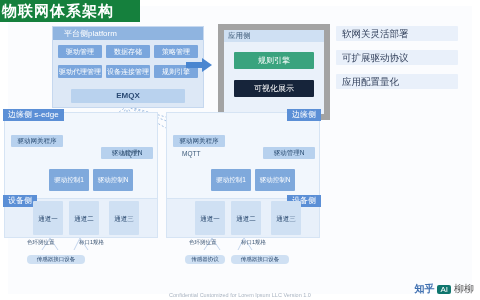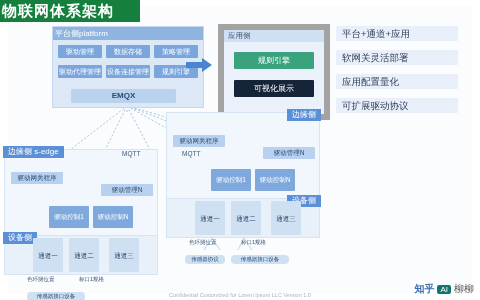--- a/index.html
+++ b/index.html
@@ -12,41 +12,41 @@
          font-size:15px;font-weight:bold;letter-spacing:1px;line-height:22px;padding-left:2px;box-sizing:border-box;}
 
   
   .notes{position:absolute;left:336px;top:26px;width:122px;}
   .note{background:#e9f0fa;color:#33415c;font-size:9.5px;line-height:13px;height:15px;margin-bottom:9px;
         padding-left:6px;box-sizing:border-box;border-radius:1px;display:flex;align-items:center;}
 
   
   .platform{position:absolute;left:52px;top:26px;width:150px;height:80px;background:#dde8f6;border:1px solid #c6d8ef;}
   .platform .hd{position:absolute;left:0;top:0;width:100%;height:13px;background:#8fb4e0;color:#fff;font-size:8px;
-                line-height:13px;padding-left:2px;box-sizing:border-box;}
+                line-height:13px;padding-left:11px;box-sizing:border-box;}
   .cellrow{position:absolute;left:5px;width:140px;display:flex;gap:4px;}
   .cell{flex:1;height:13px;background:#7aa6dd;color:#ffffff;font-size:7px;line-height:13px;text-align:center;border-radius:1px;}
-  .emqx{position:absolute;left:18px;top:62px;width:105px;height:14px;background:#b9d2ee;color:#2a4a74;font-size:8px;
+  .emqx{position:absolute;left:18px;top:62px;width:114px;height:14px;background:#b9d2ee;color:#2a4a74;font-size:8px;
         line-height:14px;text-align:center;border-radius:1px;font-weight:bold;}
 
   
   .apppanel{position:absolute;left:218px;top:24px;width:100px;height:84px;background:#eaf1fa;border:6px solid #a3a3a3;}
   .apppanel .hd{position:absolute;left:0;top:0;width:100%;height:12px;background:#cfe0f3;color:#3a5775;font-size:7.5px;
                 line-height:12px;padding-left:4px;box-sizing:border-box;}
   .appbox{position:absolute;left:10px;width:80px;height:17px;font-size:8px;line-height:17px;text-align:center;color:#ffffff;border-radius:1px;}
   .appbox.green{top:22px;background:#3aa37e;}
   .appbox.dark{top:50px;background:#16243a;}
   .arrow{position:absolute;left:186px;top:58px;width:26px;height:14px;}
   .arrow .shaft{position:absolute;left:0;top:4px;width:17px;height:6px;background:#4a86d0;}
   .arrow .head{position:absolute;left:16px;top:0;width:0;height:0;border-top:7px solid transparent;border-bottom:7px solid transparent;border-left:10px solid #4a86d0;}
 
   
   .edgewrap{position:absolute;left:0px;top:112px;width:330px;height:130px;}
   .edge{position:absolute;top:0;width:152px;height:124px;background:#f2f7fd;border:1px solid #d6e4f4;}
-  .edge.a{left:4px;margin-top:37px;}
+  .edge.a{left:4px;}
   .edge.b{left:166px;}
   .edgehd{position:absolute;left:-2px;top:-4px;background:#5b8fd6;color:#ffffff;font-size:8px;line-height:12px;height:12px;padding:0 5px;}
   .edgehd.r{left:auto;right:-2px;}
 
   .wbox{position:absolute;height:12px;background:#b7d1ee;color:#27496f;font-size:6.5px;line-height:12px;text-align:center;border-radius:1px;}
   .dbox{position:absolute;width:40px;height:22px;background:#7fa9dc;color:#fff;font-size:6.5px;line-height:22px;text-align:center;border-radius:1px;}
   .chan{position:absolute;width:30px;height:34px;background:#cfe0f3;color:#2b4a70;font-size:6.5px;line-height:9px;text-align:center;
         border-radius:1px;display:flex;align-items:center;justify-content:center;}
   .devband{position:absolute;left:0;bottom:0;width:100%;height:38px;background:#e8f0fa;border-top:1px solid #d6e4f4;}
   .devtag{position:absolute;bottom:30px;background:#5b8fd6;color:#fff;font-size:8px;line-height:12px;height:12px;padding:0 5px;}
@@ -123,24 +123,23 @@
       <div class="head"></div>
   </div>
 
   <div class="apppanel">
     <div class="hd">应用侧</div>
     <div class="appbox green">规则引擎</div>
     <div class="appbox dark">可视化展示</div>
   </div>
 
   <div class="notes">
-    <div class="note">平台+通道+应用</div>
     <div class="note">软网关灵活部署</div>
+    <div class="note">可扩展驱动协议</div>
     <div class="note">应用配置量化</div>
-    <div class="note">可扩展驱动协议</div>
   </div>
 
   <div class="edgewrap">
 
     <div class="edge a">
       <div class="edgehd">边缘侧 s-edge</div>
       <div class="wbox" style="left:6px;top:22px;width:52px;">驱动网关程序</div>
       <div class="wbox" style="left:96px;top:34px;width:52px;">驱动管理N</div>
       <div class="dbox" style="left:44px;top:56px;">驱动控制1</div>
       <div class="dbox" style="left:88px;top:56px;">驱动控制N</div>

